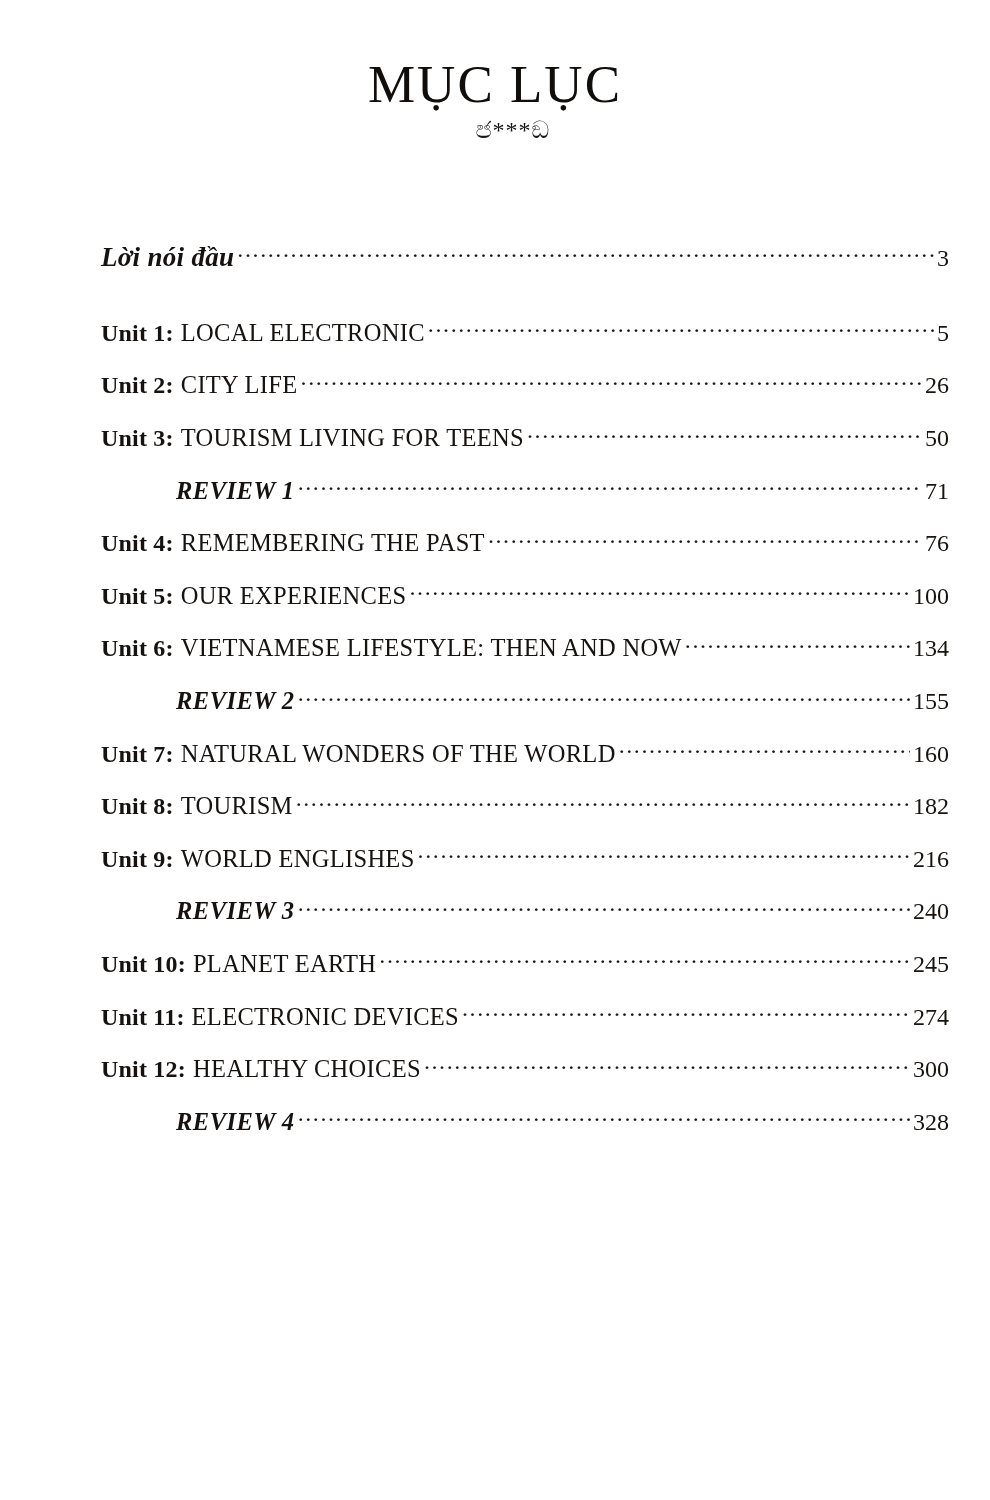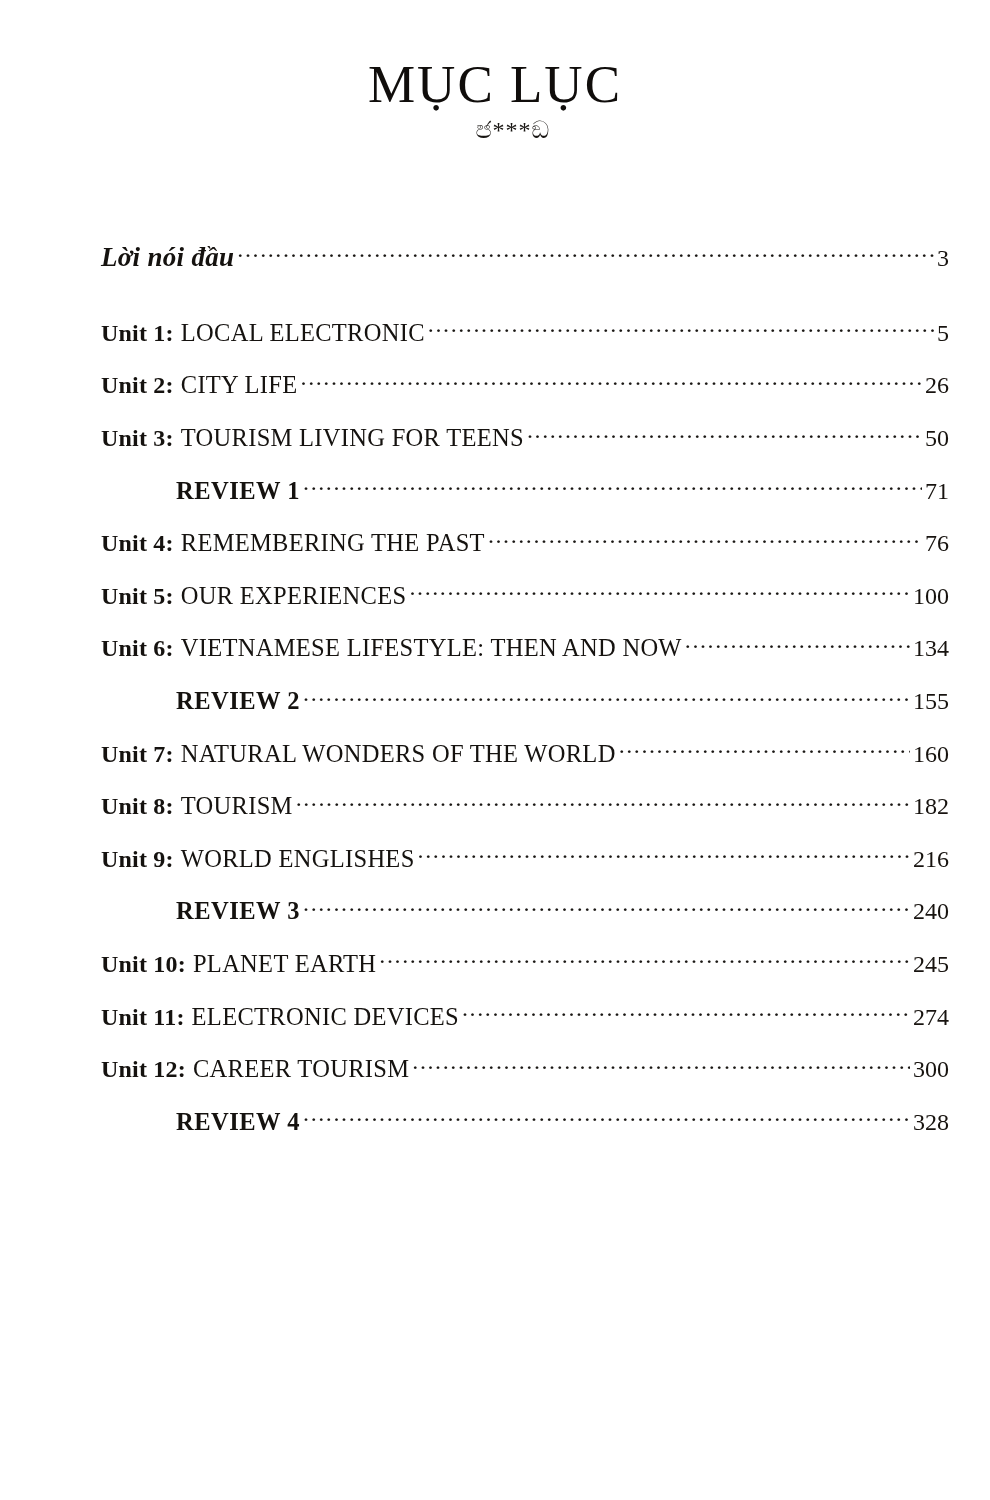--- a/index.html
+++ b/index.html
@@ -105,20 +105,21 @@
     font-size: 24.5px;
     letter-spacing: 0.3px;
   }
   .review-row .left {
     padding-left: 75px;
   }
   .review-label {
     font-weight: bold;
     font-size: 24.5px;
     letter-spacing: 0.5px;
+    font-style: italic;
   }
   .gap-after-preface { height: 22px; }
   .units-start { margin-top: 0; }
 </style>
 </head>
 <body>
 
 <div class="page">
 
   <div class="title-block">
@@ -244,21 +245,21 @@
           <div class="left">
             <span class="unit-tag">Unit 11:</span>
             <span class="unit-name">ELECTRONIC DEVICES</span>
           </div>
           <div class="dots"></div>
           <div class="pageno">274</div>
         </div>
         <div class="row">
           <div class="left">
             <span class="unit-tag">Unit 12:</span>
-            <span class="unit-name">CAREER TOURISM</span>
+            <span class="unit-name">HEALTHY CHOICES</span>
           </div>
           <div class="dots"></div>
           <div class="pageno">300</div>
         </div>
         <div class="row review-row">
           <div class="left">
             <span class="review-label">REVIEW 4</span>
           </div>
           <div class="dots"></div>
           <div class="pageno">328</div>

